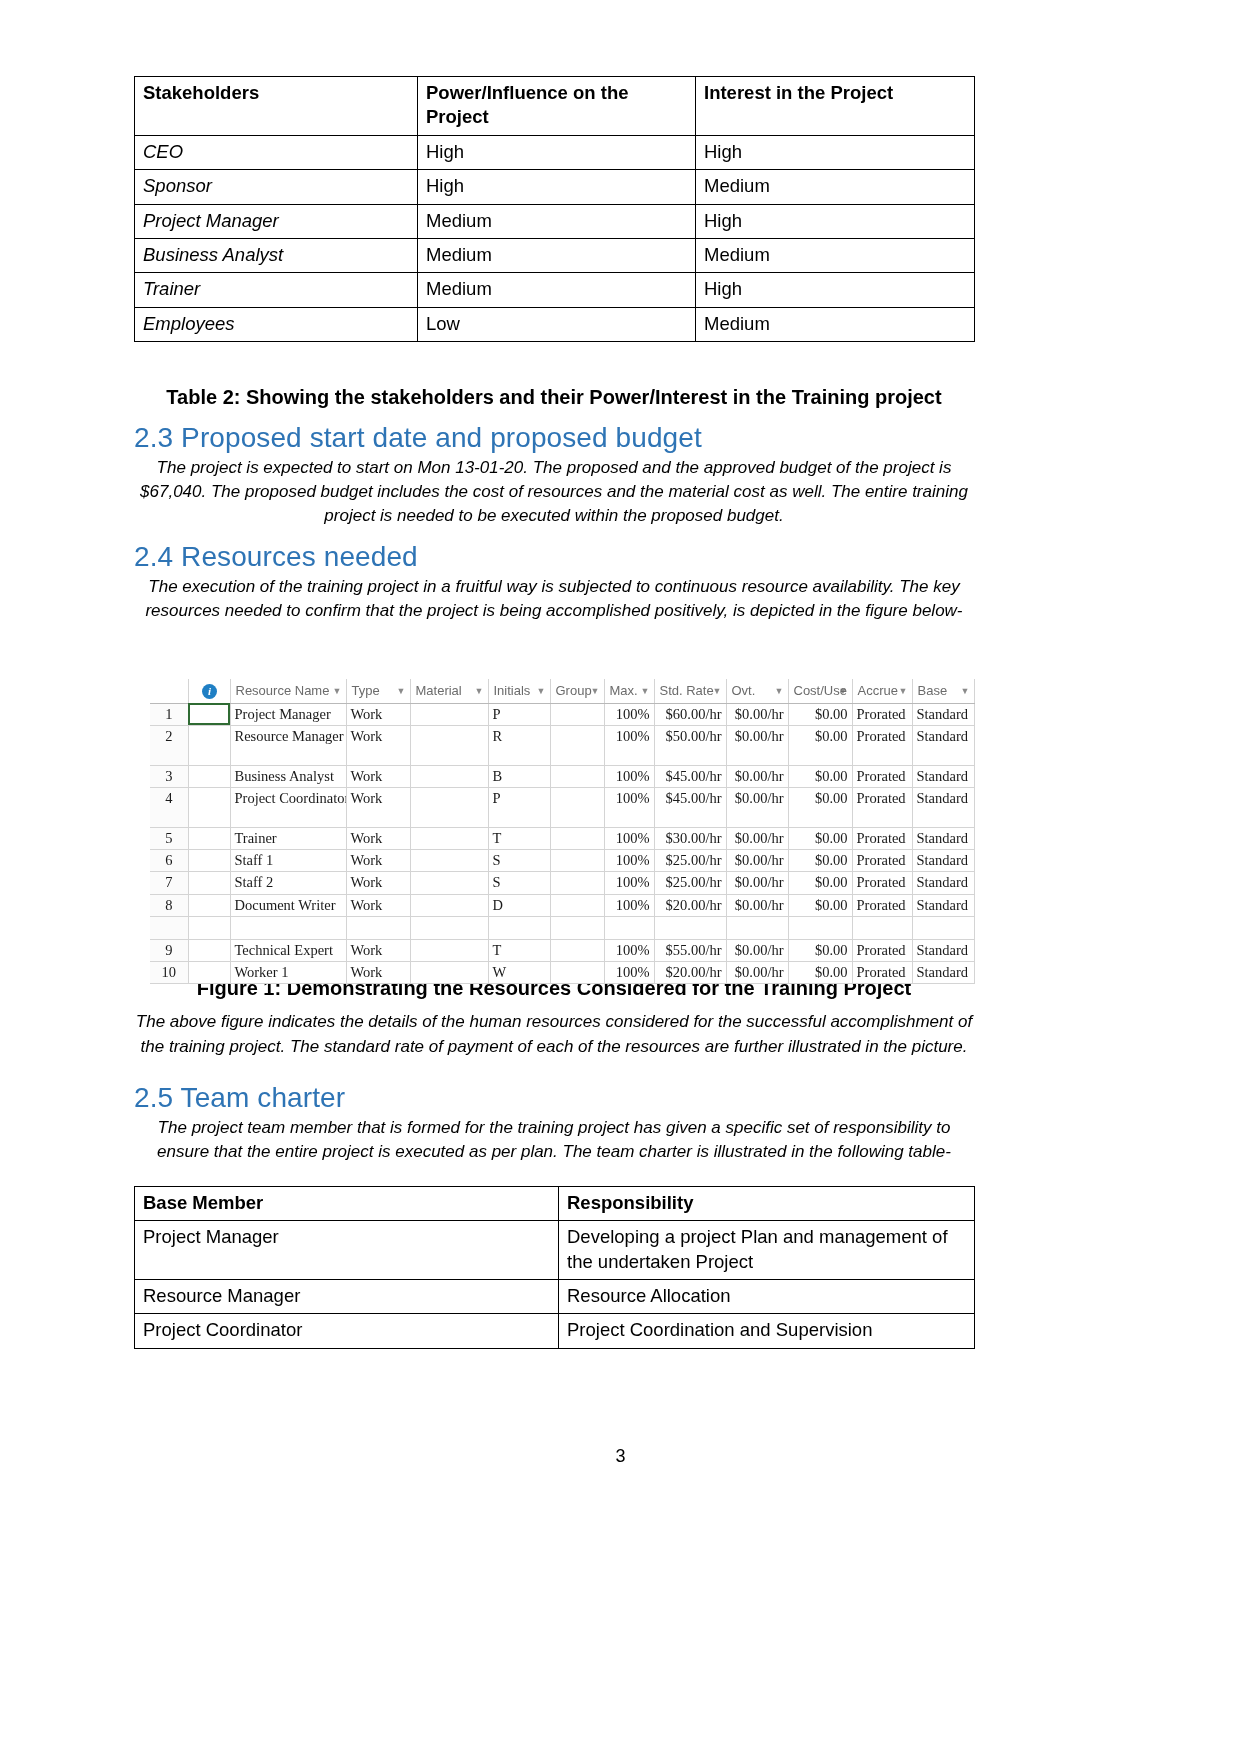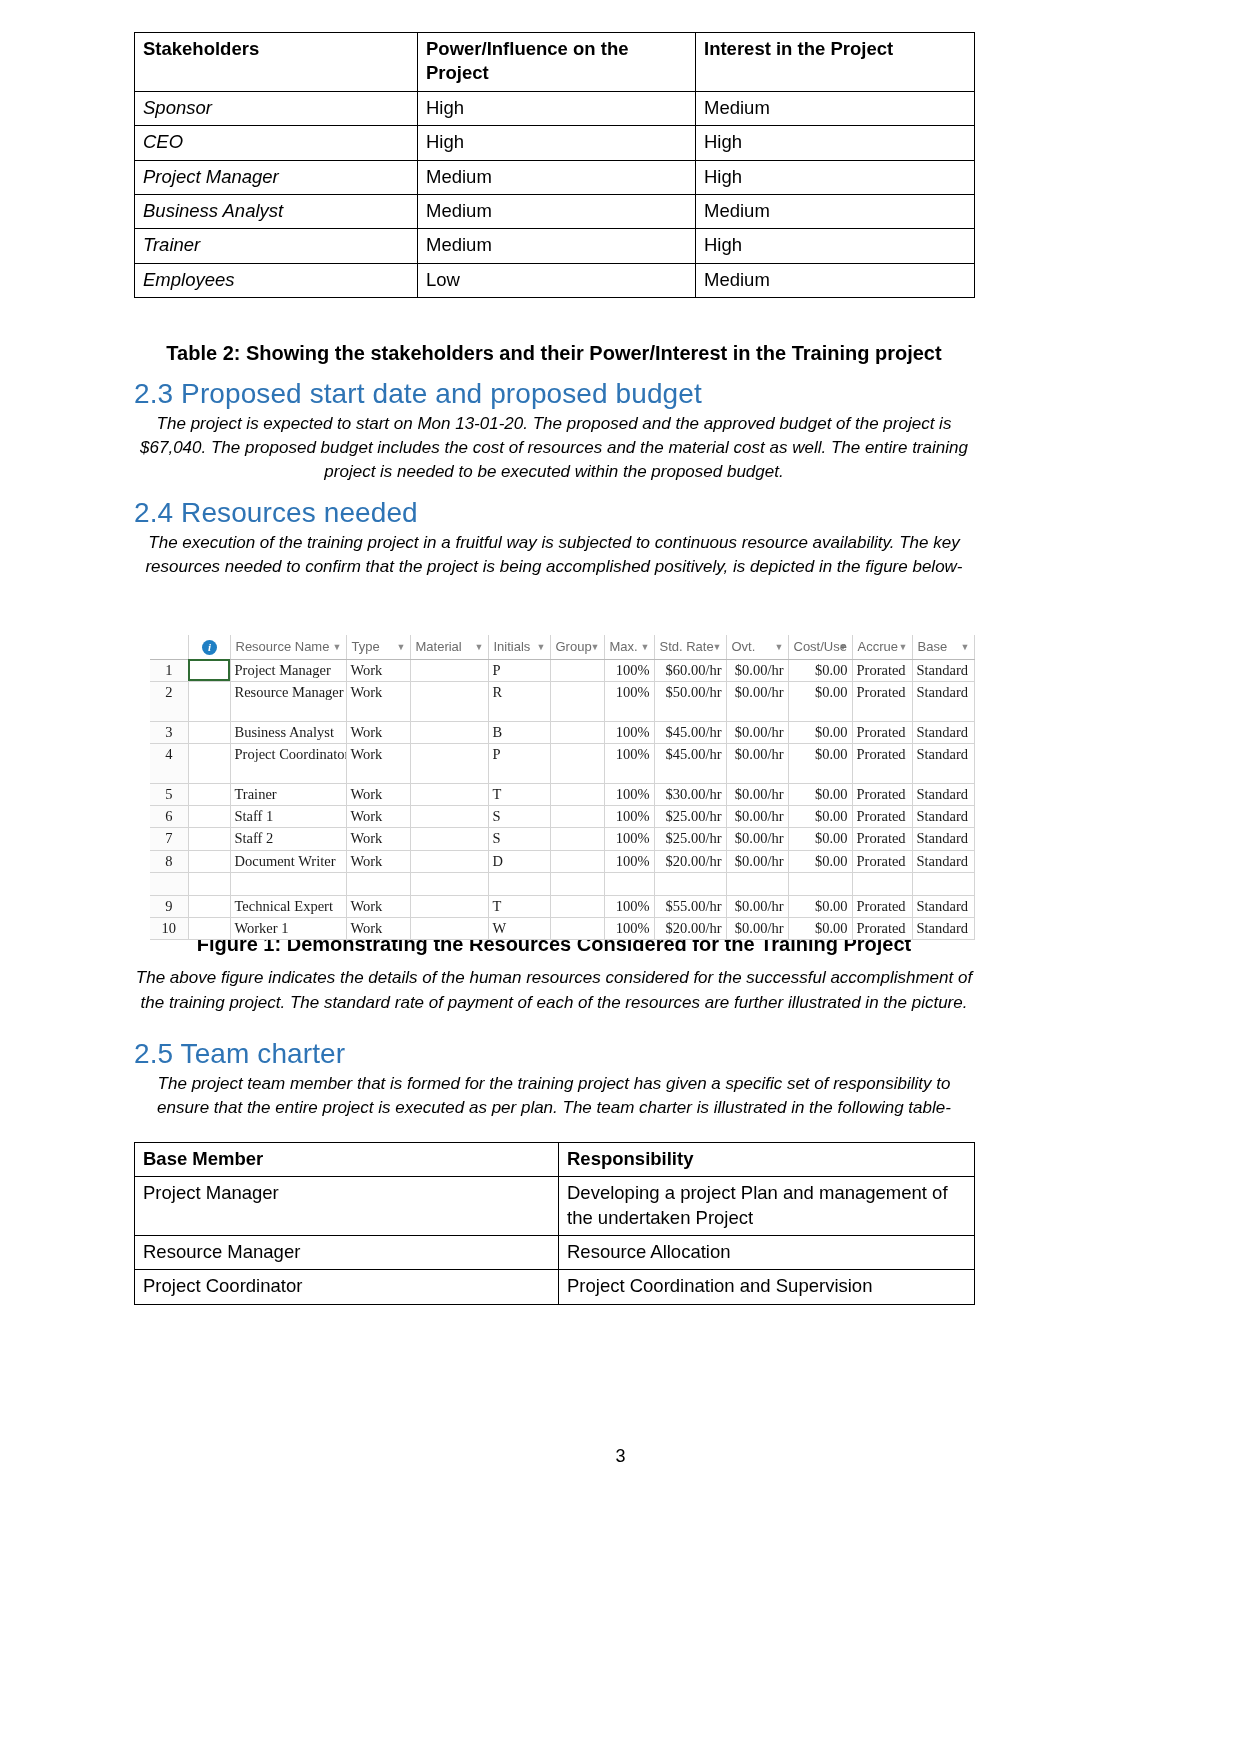--- a/index.html
+++ b/index.html
@@ -49,21 +49,21 @@
     padding: 4px 8px 5px 8px;
     font-size: 18.5px;
     line-height: 1.32;
     text-align: left;
     vertical-align: top;
     font-weight: normal;
   }
   table.wtable th {
     font-weight: bold;
   }
-  .stake-table { margin-top: 32px; }
+  .stake-table { margin-top: 76px; }
   .stake-table col.c1 { width: 283px; }
   .stake-table col.c2 { width: 278px; }
   .stake-table col.c3 { width: 279px; }
   .stake-table th { height: 44px; }
   .stake-table td.name { font-style: italic; }
 
   .caption {
     text-align: center;
     font-weight: bold;
     font-size: 20px;
@@ -211,28 +211,28 @@
           <col class="c2">
           <col class="c3">
         </colgroup>
       <tbody>
         <tr>
           <th>Stakeholders</th>
           <th>Power/Influence on the Project</th>
           <th>Interest in the Project</th>
         </tr>
         <tr>
+          <td class="name">CEO</td>
+          <td>High</td>
+          <td>High</td>
+        </tr>
+        <tr>
           <td class="name">Sponsor</td>
           <td>High</td>
           <td>Medium</td>
-        </tr>
-        <tr>
-          <td class="name">CEO</td>
-          <td>High</td>
-          <td>High</td>
         </tr>
         <tr>
           <td class="name">Project Manager</td>
           <td>Medium</td>
           <td>High</td>
         </tr>
         <tr>
           <td class="name">Business Analyst</td>
           <td>Medium</td>
           <td>Medium</td>

